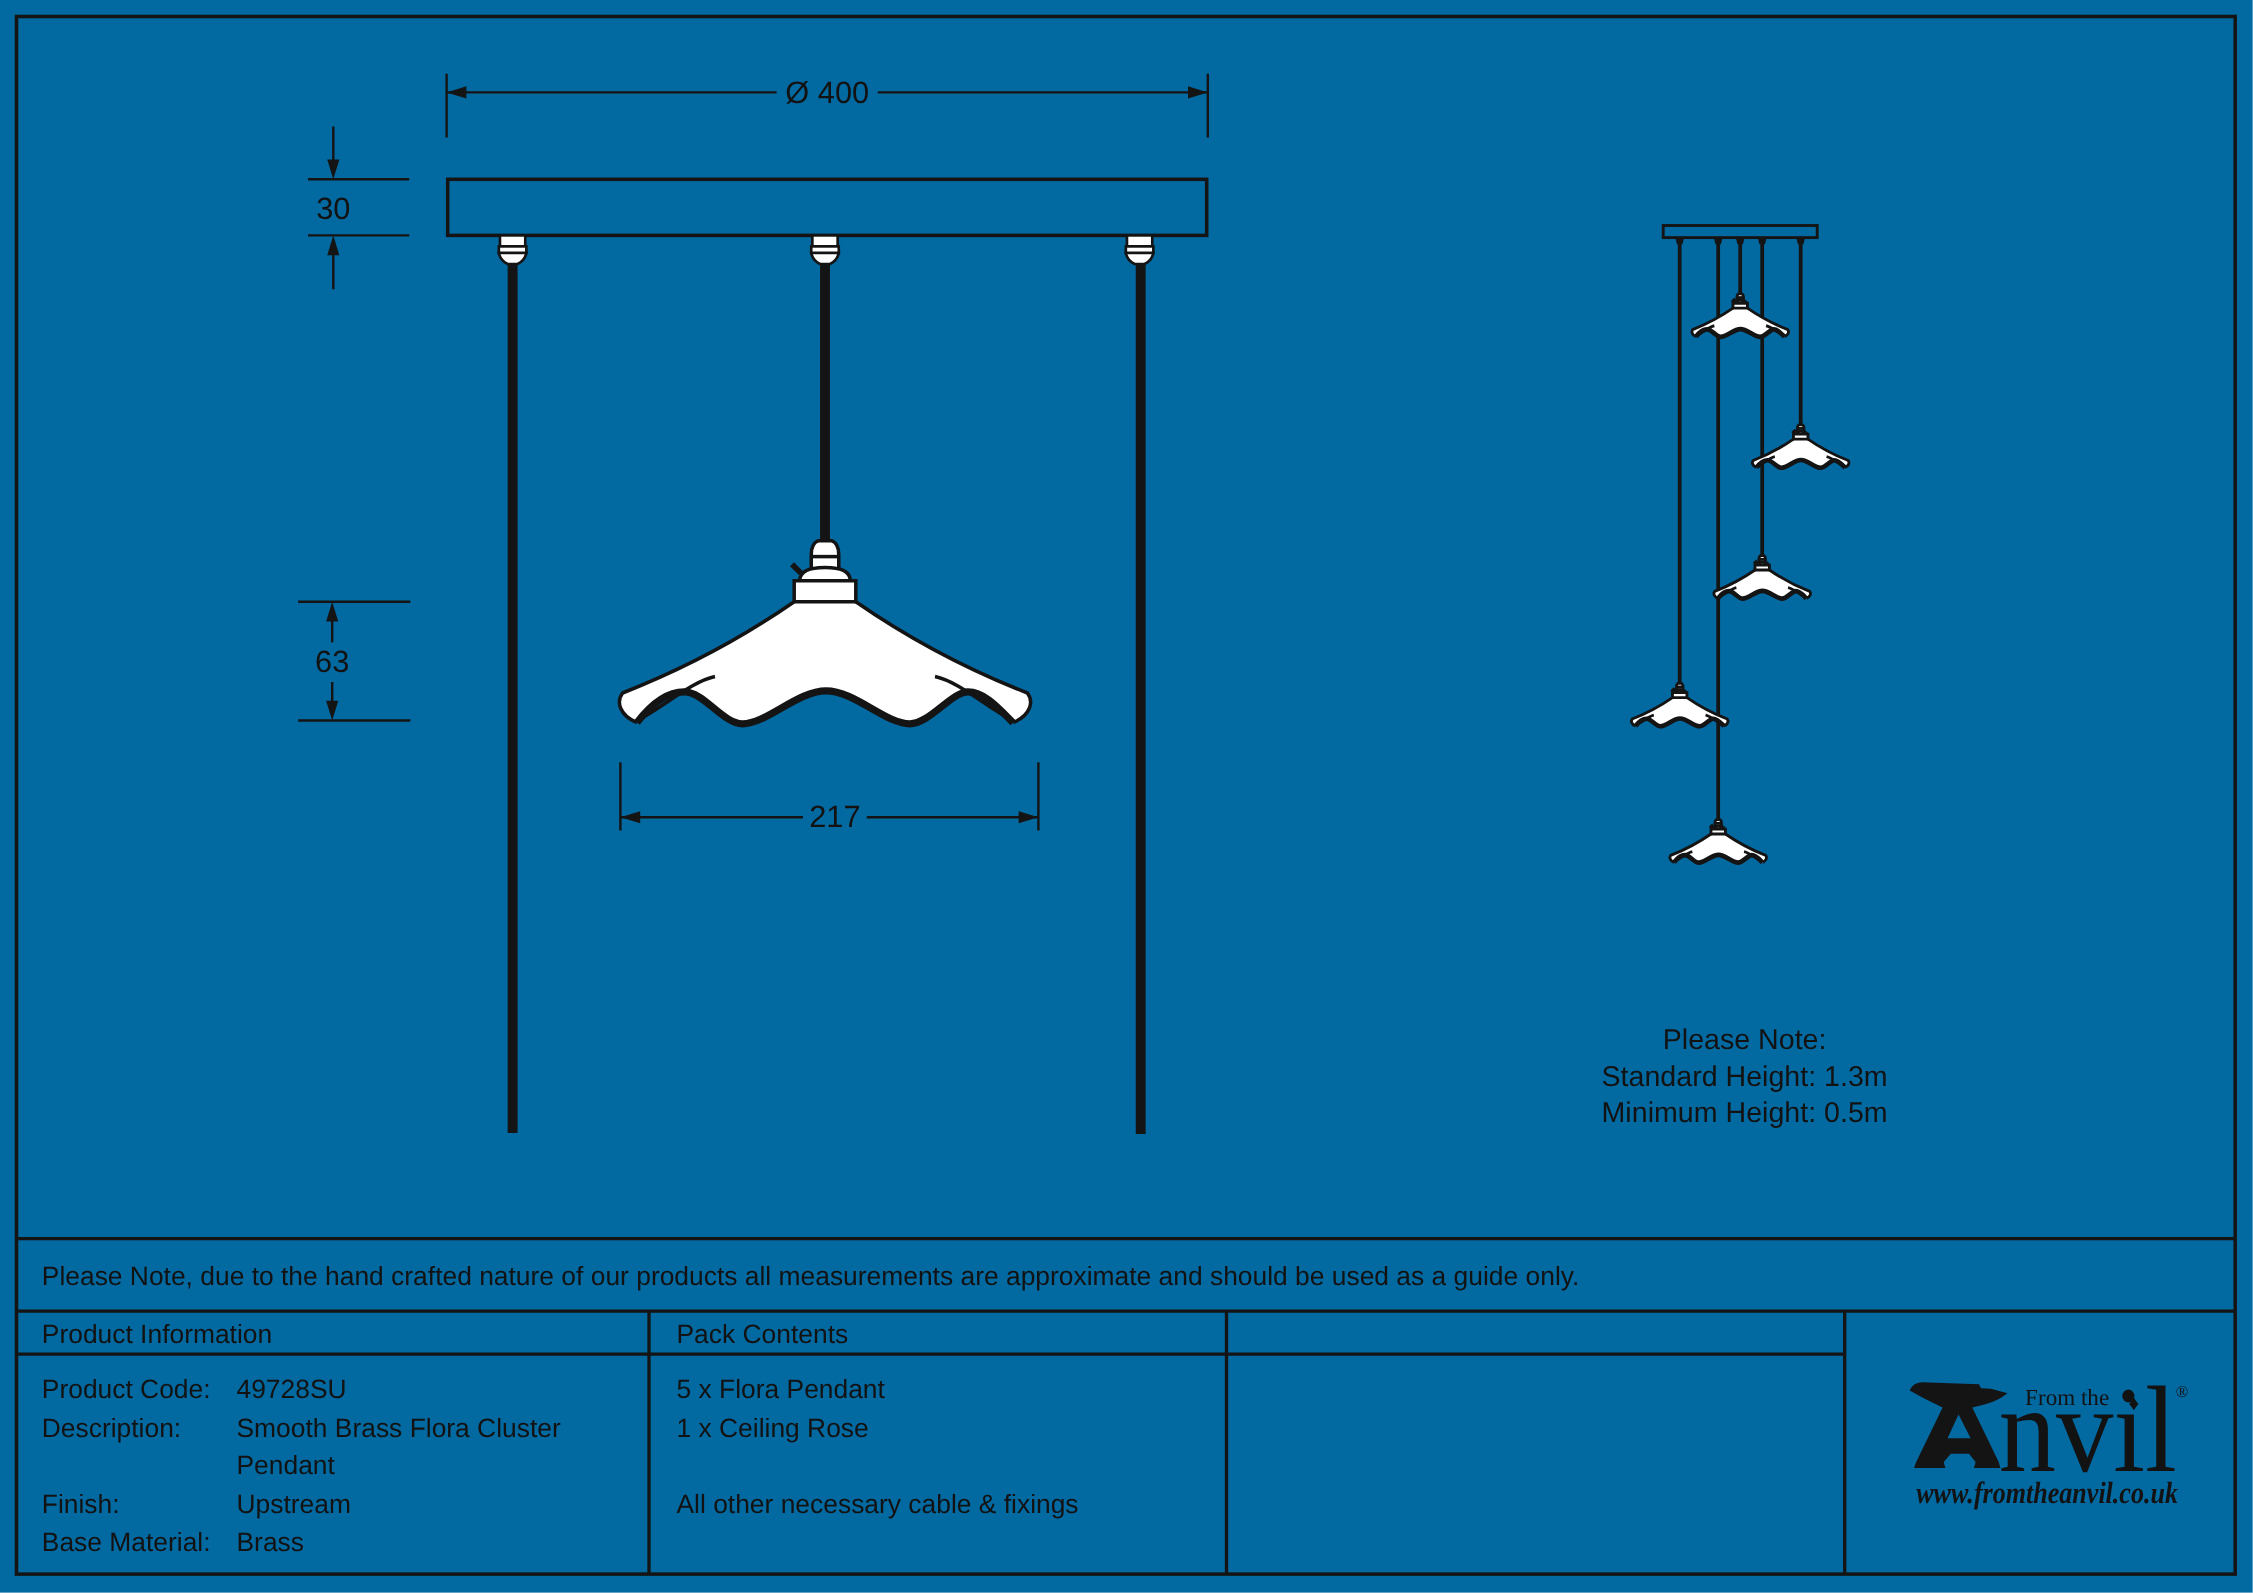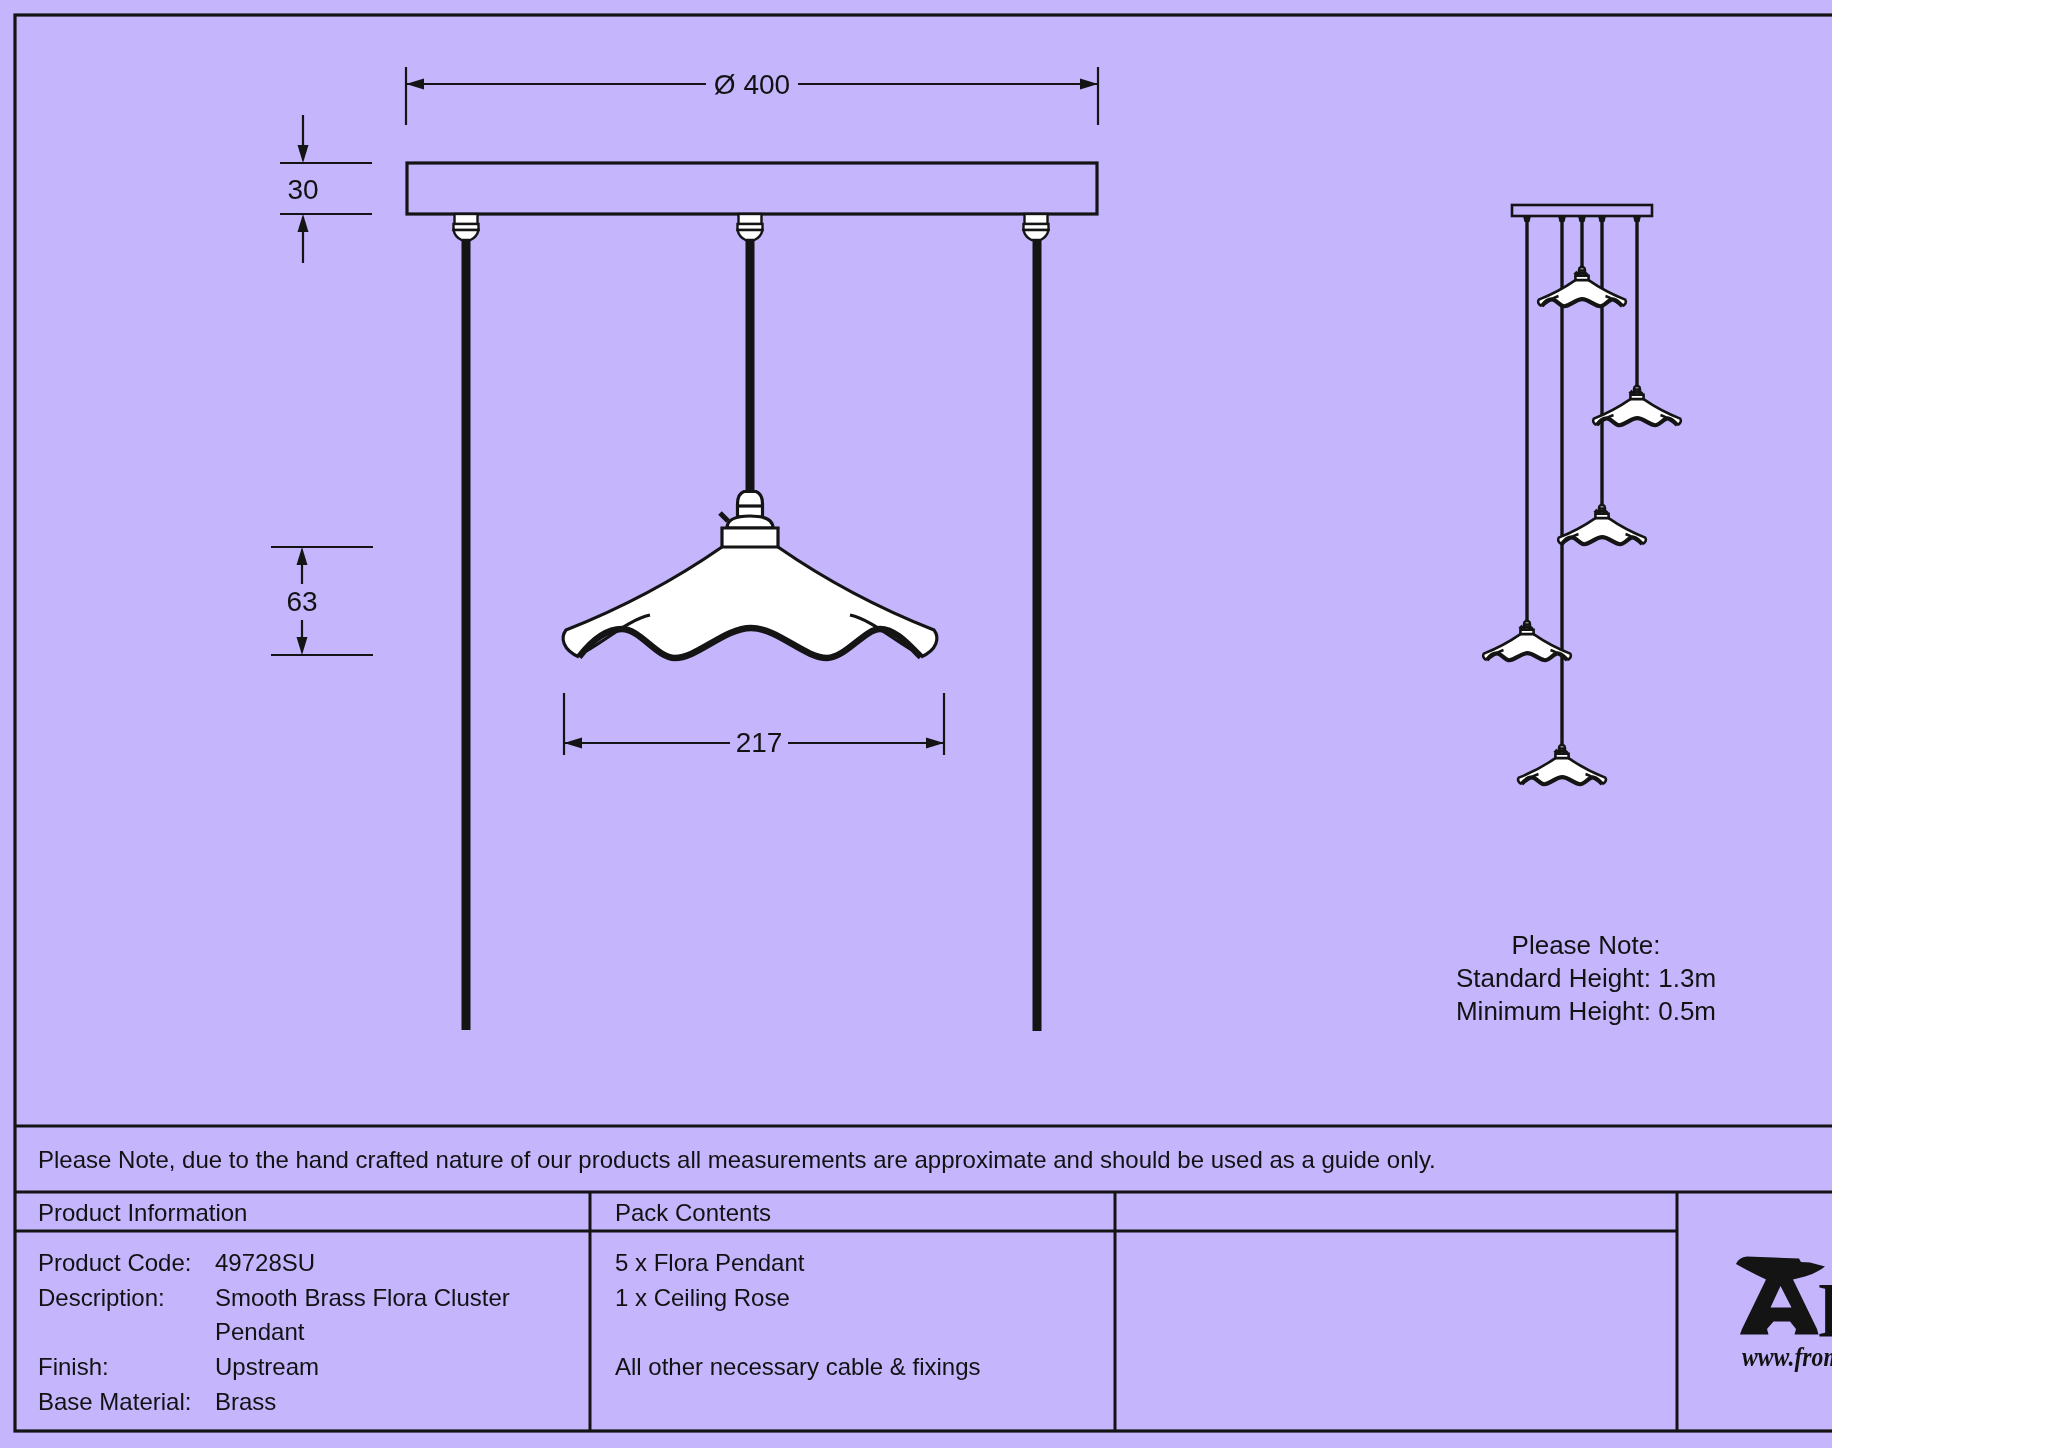--- a/index.html
+++ b/index.html
@@ -1,16 +1,16 @@
 <!DOCTYPE html>
 <html><head>
 <meta charset="utf-8">
 <style>
   html,body{margin:0;padding:0;background:#ffffff;}
-  .page{position:relative;width:1832px;height:1448px;background:#c4b5fd;overflow:hidden;
+  .page{position:relative;width:2048px;height:1448px;background:#0369a1;overflow:hidden;
         font-family:"Liberation Sans", sans-serif;}
   svg{position:absolute;left:0;top:0;}
   svg text{fill:#121212;}
   .dim-text{font-family:"Liberation Sans", sans-serif;font-size:28px;}
   .note-text{font-family:"Liberation Sans", sans-serif;font-size:26px;}
   .tbl-text{font-family:"Liberation Sans", sans-serif;font-size:24px;}
   .brand-serif{font-family:"Liberation Serif", serif;}
   .brand-script{font-family:"Liberation Serif", serif;font-style:italic;font-weight:bold;}
   .ln{stroke:#141414;fill:none;}
   .fillblk{fill:#141414;stroke:none;}

